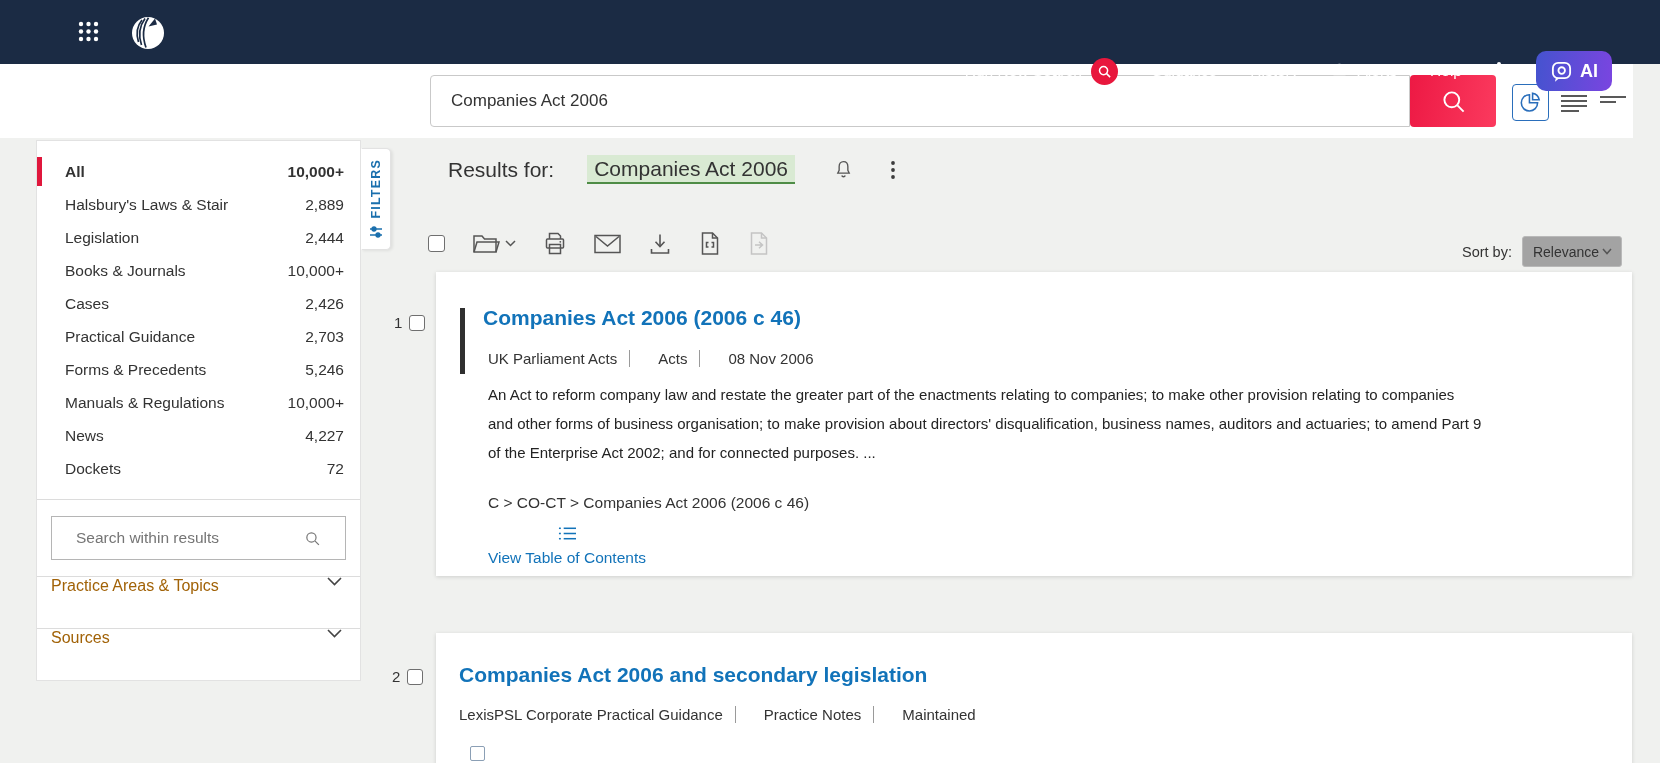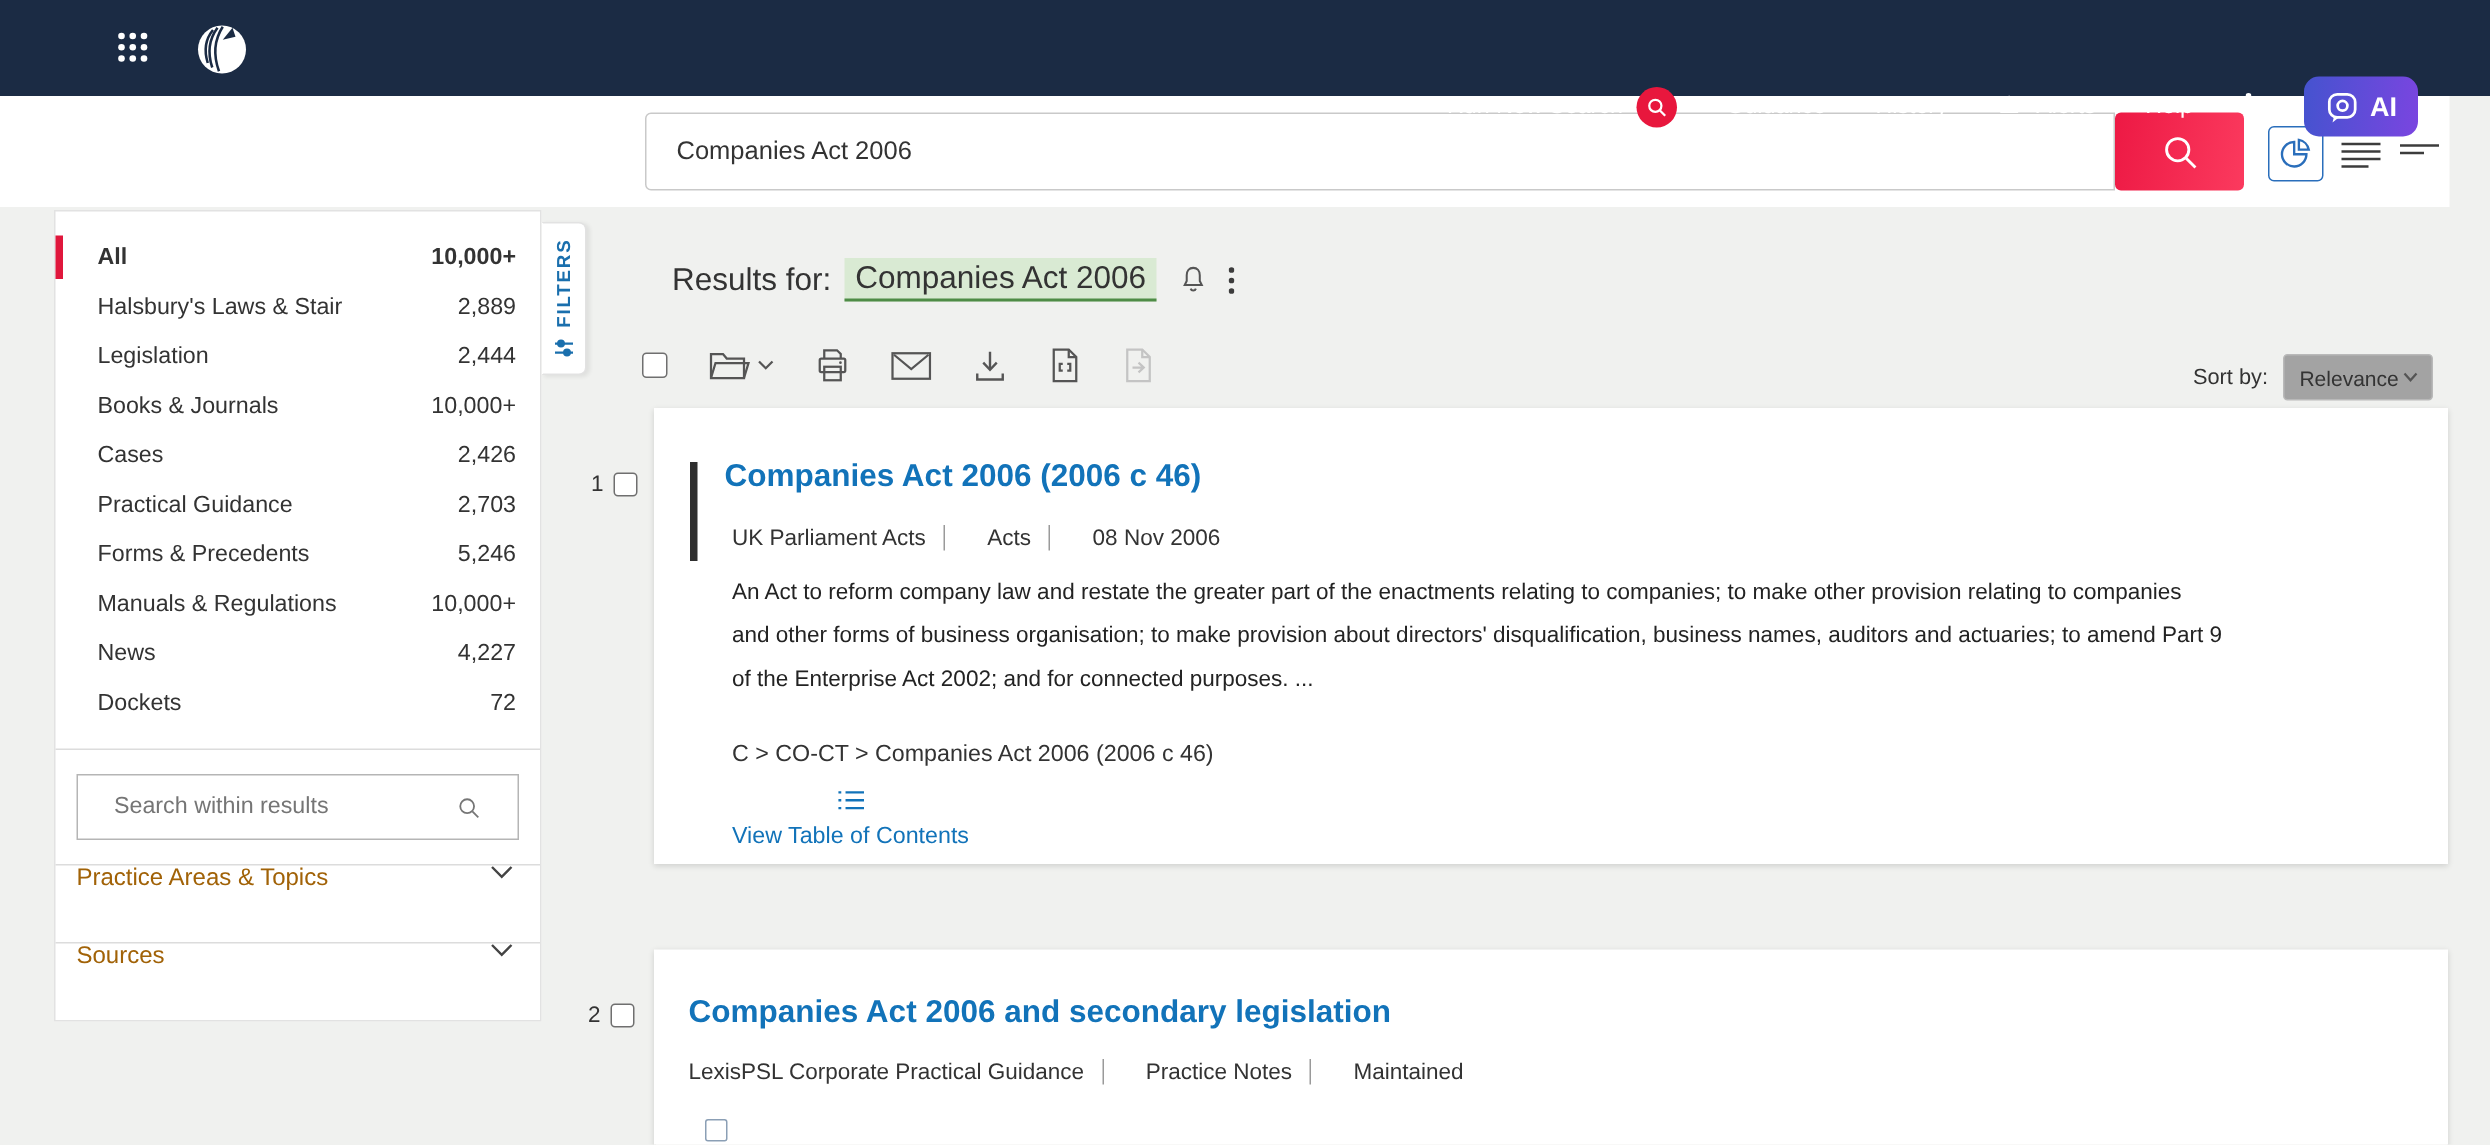--- a/index.html
+++ b/index.html
@@ -46,21 +46,21 @@
                 padding:0 18px 0 14px; font-size:16px; color:#a16207; cursor:pointer; }
 
   
   .ftab { position:absolute; left:361px; top:148px; width:30px; height:102px; background:#fff;
           border:1px solid #e2e2e2; border-left:1px solid #fff; border-radius:0 5px 5px 0;
           box-shadow:2px 1px 3px rgba(0,0,0,.07); display:flex; flex-direction:column; align-items:center;
           justify-content:center; gap:7px; cursor:pointer; z-index:2; }
   .ftab-label { writing-mode:vertical-rl; transform:rotate(180deg); color:#1a6fad; font-size:12.5px; font-weight:700; letter-spacing:1.2px; }
 
   
-  .rheading { position:absolute; left:448px; top:172px; display:flex; align-items:center; }
+  .rheading { position:absolute; left:448px; top:155px; display:flex; align-items:center;gap:24px; }
   .rh-prefix { font-size:21px; color:#333; }
   .rh-chip { margin-left:9px; background:#d9ead3; border-bottom:2px solid #4e8c46; padding:2px 7px 1px;
              font-size:21px; color:#333; cursor:pointer; }
   .rh-bell { margin-left:15px; display:flex; cursor:pointer; color:#555; }
   .rh-dots { margin-left:14px; display:flex; cursor:pointer; color:#3c3c3c; }
 
   
   .toolbar { position:absolute; left:428px; top:231px; display:flex; align-items:center; }
   .cb { width:17px; height:17px; border:1.5px solid #6f6f6f; border-radius:3px; background:#fff; display:inline-block; cursor:pointer; }
   .tbi { margin-left:27px; display:flex; align-items:center; cursor:pointer; }

